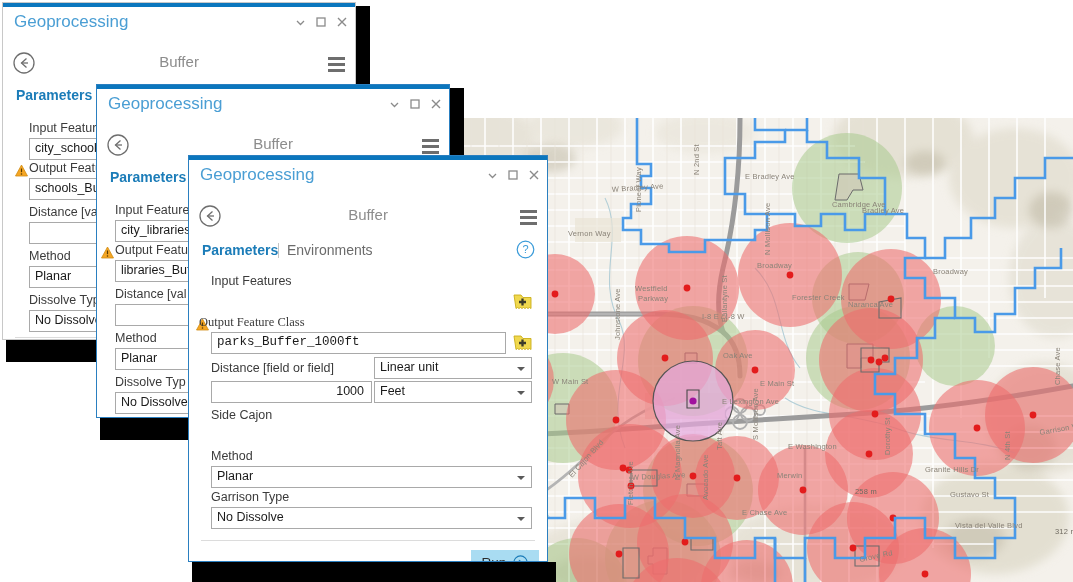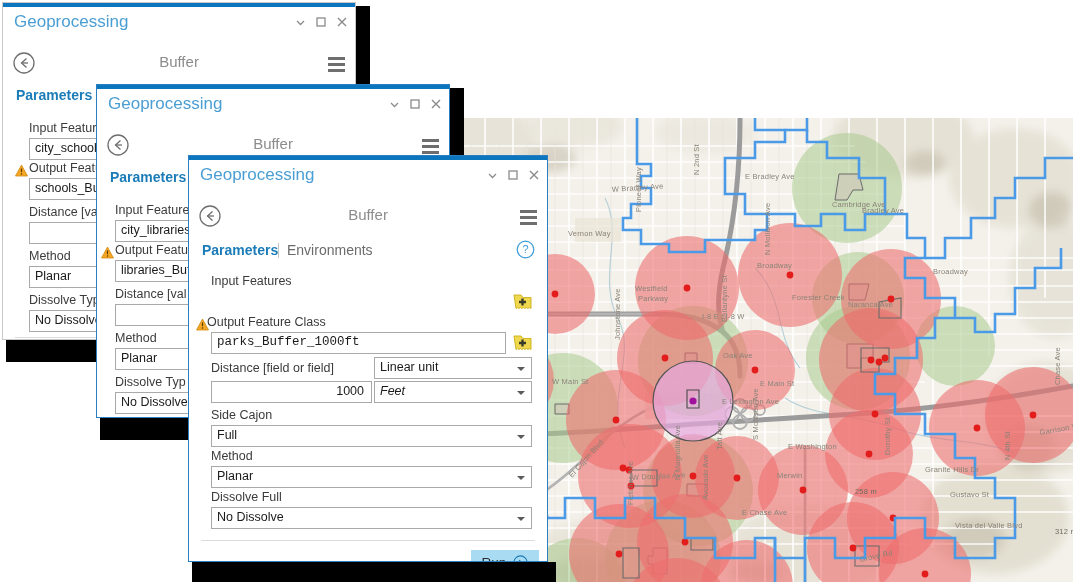--- a/index.html
+++ b/index.html
@@ -625,57 +625,53 @@
         </svg>
       </span>
 
       <span class="warn" style="left:7px;top:49px;">
         <svg width="13" height="13" viewBox="0 0 13 13">
             <path d="M6.5 1 L12.5 12 L0.5 12 Z" fill="#f5a623" stroke="#d18b12" stroke-width="0.8"></path>
             <path d="M6.5 4.5 V8.2" stroke="#5a3b00" stroke-width="1.2"></path>
             <circle cx="6.5" cy="10" r="0.8" fill="#5a3b00"></circle>
           </svg>
       </span>
-      <div class="flabel" style="left:18px;top:47px;">Output Feature Class</div>
+      <div class="flabel" style="left:10px;top:47px;font-family:Liberation Serif, serif;">Output Feature Class</div>
       <div class="fbox" style="left:22px;top:64px;width:295px;font-family:Liberation Mono, monospace;">
         <span class="val">parks_Buffer_1000ft</span>
       </div>
       <span class="browse" style="left:323px;top:64px;">
         <svg width="21" height="21" viewBox="0 0 21 21">
           <path d="M2 4 h7 l2 2.5 h8 v11 l-1.5 -1 l-1.5 1 l-1.5 -1 l-1.5 1 l-1.5 -1 l-1.5 1 l-1.5 -1 l-1.5 1 l-1.5 -1 l-1.5 1 Z" fill="#f0d84e" stroke="#c9ae18" stroke-width="0.9"></path>
           <path d="M10.5 7.5 v7 M7 11 h7" stroke="#3a3a2a" stroke-width="2.3"></path>
         </svg>
       </span>
 
       <div class="flabel" style="left:22px;top:93px;">Distance [field or field]</div>
       <div class="fbox" style="left:185px;top:89px;width:158px;">
         <span class="val">Linear unit</span>
         <span class="caret"></span>
       </div>
       <div class="fbox" style="left:22px;top:113px;width:161px;">
         <span class="val right">1000</span>
       </div>
-      <div class="fbox" style="left:185px;top:113px;width:158px;font-style:italic;">
+      <div class="fbox" style="left:185px;top:113px;width:158px;">
         <span class="val">Feet</span>
         <span class="caret"></span>
       </div>
 
       <div class="flabel" style="left:22px;top:140px;">Side Cajon</div>
-      <div class="fbox" style="left:22px;top:157px;width:321px;">
-        <span class="val">Full</span>
-        <span class="caret"></span>
-      </div>
 
       <div class="flabel" style="left:22px;top:181px;">Method</div>
       <div class="fbox" style="left:22px;top:198px;width:321px;">
         <span class="val">Planar</span>
         <span class="caret"></span>
       </div>
 
-      <div class="flabel" style="left:22px;top:222px;">Dissolve Full</div>
+      <div class="flabel" style="left:22px;top:222px;">Garrison Type</div>
       <div class="fbox" style="left:22px;top:239px;width:321px;">
         <span class="val">No Dissolve</span>
         <span class="caret"></span>
       </div>
 
       <div class="sep-line" style="left:12px;right:12px;top:272px;"></div>
 
       <button class="runbtn" style="left:282px;top:282px;width:68px;height:24px;">
         <span>Run</span>
         <span style="display:flex;">

